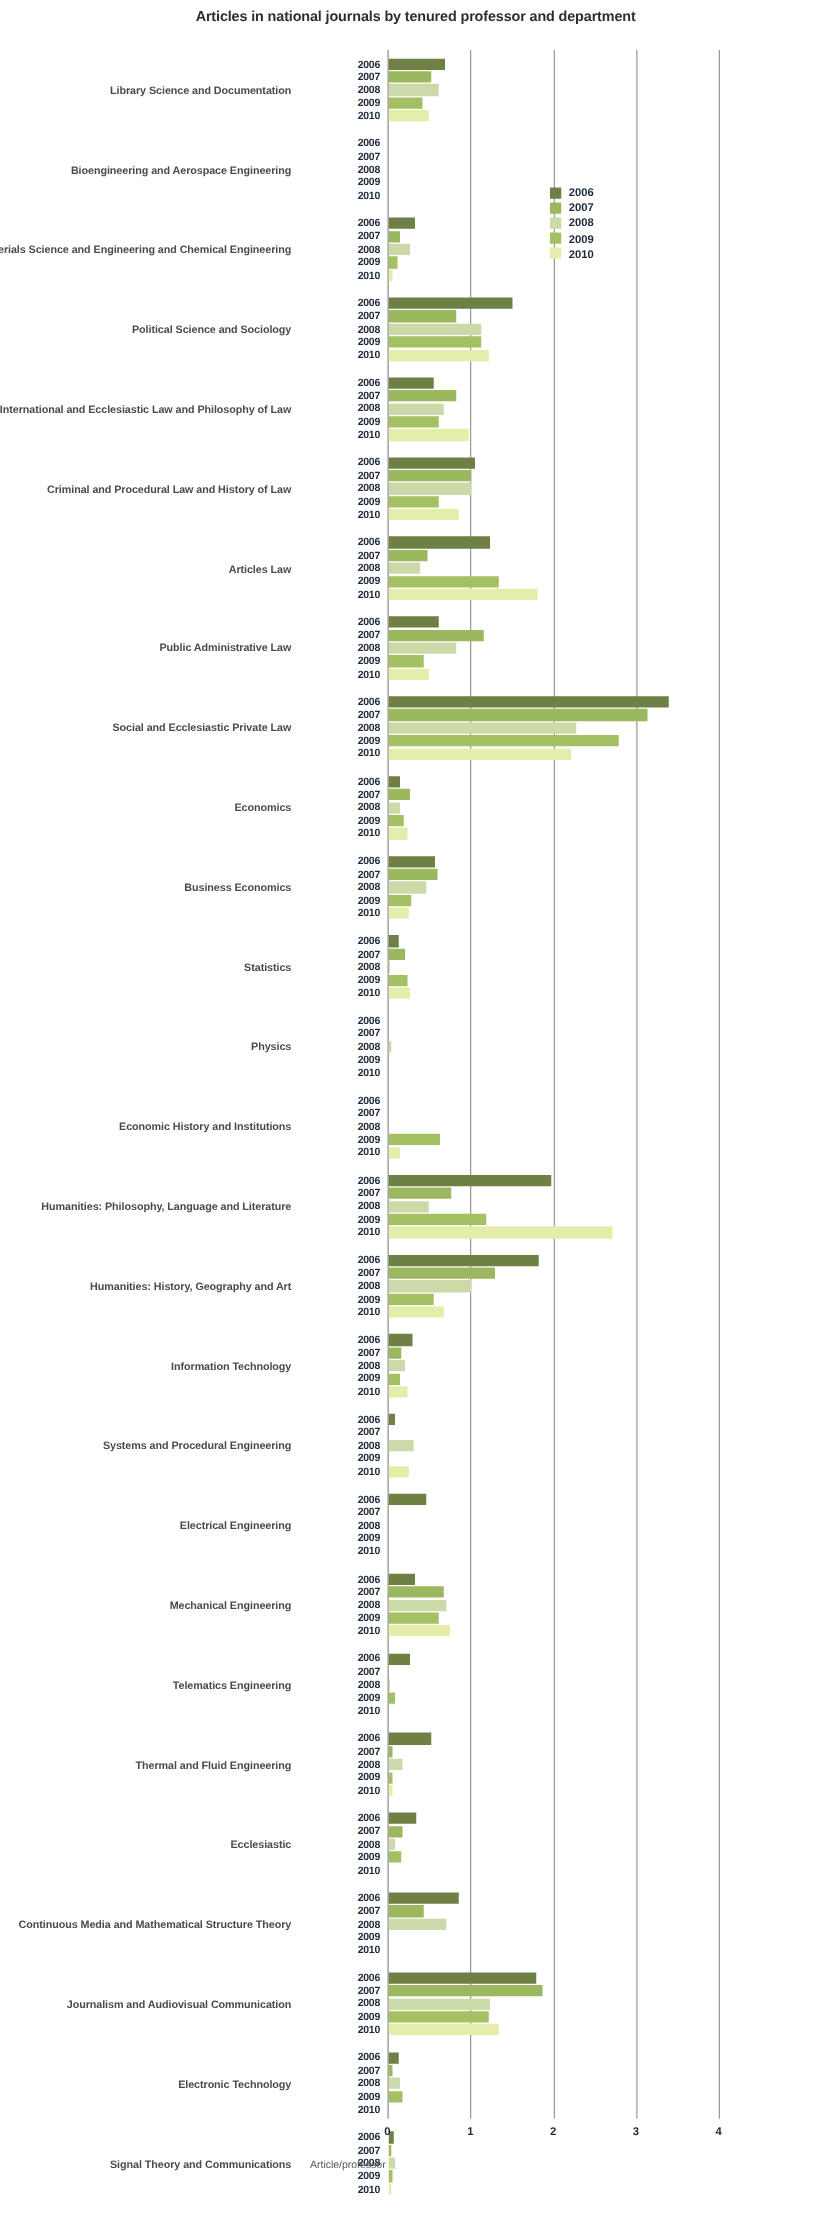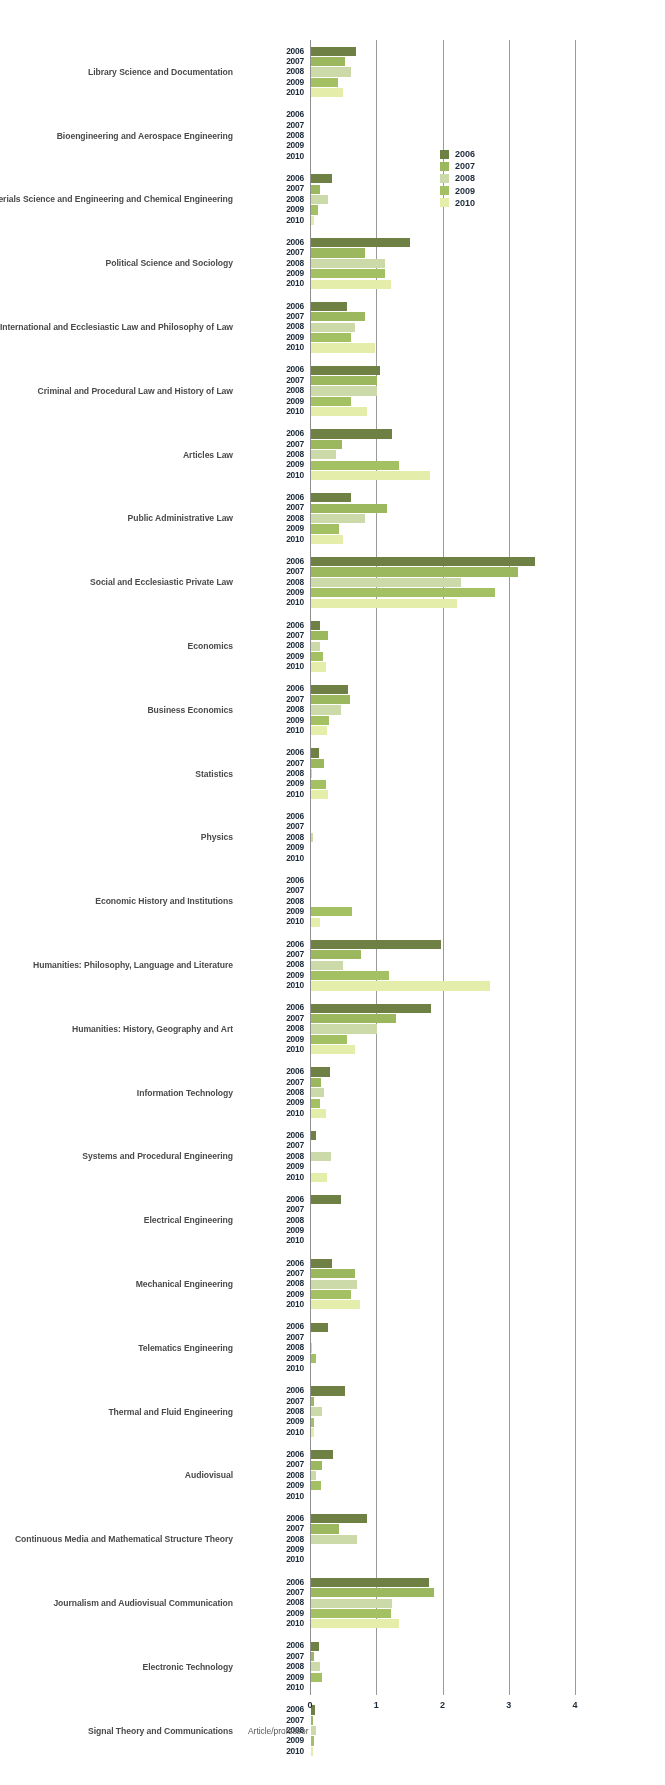--- a/index.html
+++ b/index.html
@@ -143,20 +143,21 @@
     font-weight:bold;
     color:#1d2a3a;
     line-height:12.2px;
   }
 </style>
 </head>
 <body>
 
 <div id="page">
 
+  <div id="chart-title">Articles in national journals by tenured professor and department</div>
 
   <div id="plot">
     <div id="grid">
         <div class="gridline axis0" style="left: 0px;"></div>
         <div class="gridline" style="left: 66.25px;"></div>
         <div class="gridline" style="left: 132.5px;"></div>
         <div class="gridline" style="left: 198.75px;"></div>
         <div class="gridline" style="left: 265px;"></div>
       </div>
     <div id="groups">
@@ -684,21 +685,21 @@
               <div class="ylab">2009</div>
               <div class="bar" title="Thermal and Fluid Engineering — 2009: 0.05" style="width: 3.3125px; background: rgb(163, 193, 99);"></div>
             </div>
             <div class="row">
               <div class="ylab">2010</div>
               <div class="bar" title="Thermal and Fluid Engineering — 2010: 0.04" style="width: 2.65px; background: rgb(229, 237, 170);"></div>
             </div>
           </div>
         </div>
         <div class="group">
-          <div class="glabel">Audiovisual</div>
+          <div class="glabel">Ecclesiastic</div>
           <div class="rows">
             <div class="row">
               <div class="ylab">2006</div>
               <div class="bar" title="Mathematics — 2006: 0.33" style="width: 21.8625px; background: rgb(110, 128, 68);"></div>
             </div>
             <div class="row">
               <div class="ylab">2007</div>
               <div class="bar" title="Mathematics — 2007: 0.17" style="width: 11.2625px; background: rgb(155, 184, 94);"></div>
             </div>
             <div class="row">

